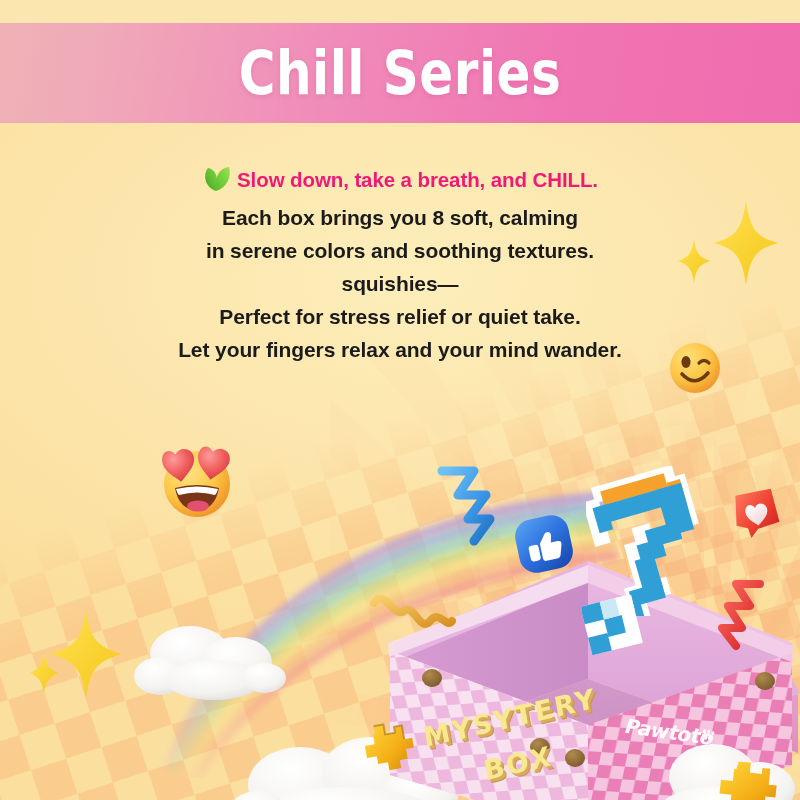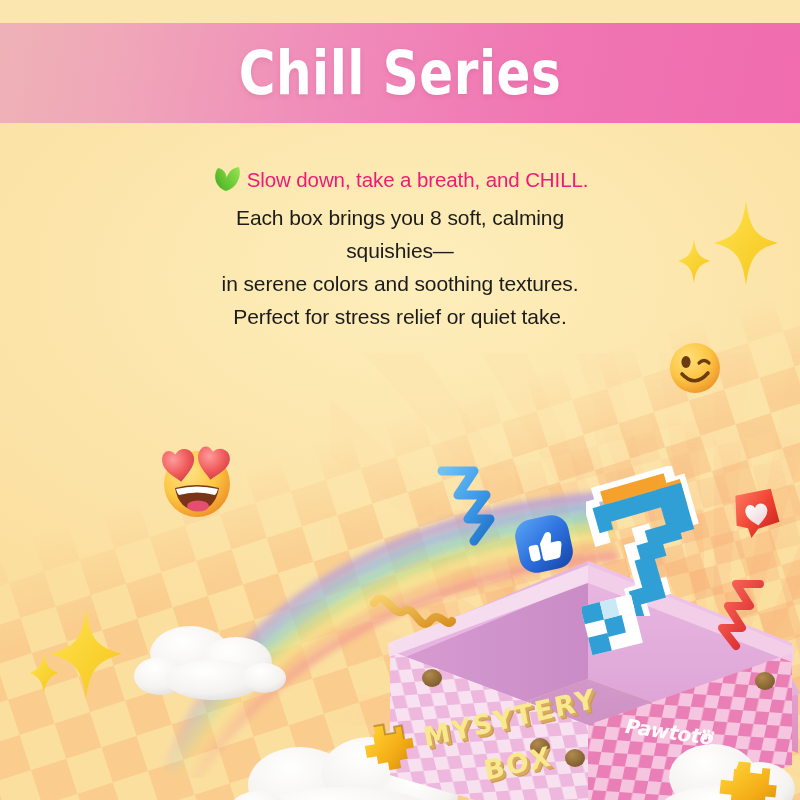--- a/index.html
+++ b/index.html
@@ -79,21 +79,21 @@
   .cloud-lower { left:230px; top:700px; z-index:14; }
   .cloud-right { left:655px; top:710px; z-index:16; }
 
   
   .copy-block {
     position:absolute; left:0; top:140px; width:800px;
     text-align:center; z-index:30;
   }
   .copy-line {
     font-family:"Liberation Sans", sans-serif;
-    font-weight:normal;
+    font-weight:bold;
     font-size:21px;
     color:#1b1b1b;
     line-height:33px;
     letter-spacing:-0.1px;
     white-space:nowrap;
   }
   .copy-line.headline { color:#ef1a77; font-size:20.5px; }
   .leaf-emoji {
     display:inline-block; vertical-align:-5px; margin-right:5px;
   }
@@ -230,23 +230,24 @@
               <stop offset="0%" stop-color="#57bd2a"></stop>
                 <stop offset="100%" stop-color="#9ae354"></stop>
             </linearGradient>
           </defs>
           <path d="M14 25 C2 21 1 8 6 2 C14 3 17 12 14 25Z" fill="url(#lf1)"></path>
           <path d="M14 25 C12 10 18 2 27 1 C30 10 25 22 14 25Z" fill="url(#lf2)"></path>
         </svg>
       </span><span>Slow down, take a breath, and CHILL.</span>
     </div>
     <div class="copy-line">Each box brings you 8 soft, calming</div>
+    <div class="copy-line">in serene colors and soothing textures.</div>
     <div class="copy-line">squishies—</div>
-    <div class="copy-line">in serene colors and soothing textures.</div>
     <div class="copy-line">Perfect for stress relief or quiet take.</div>
+    <div class="copy-line">Let your fingers relax and your mind wander.</div>
   </div>
 
   <svg class="decor sparkle-tr" width="108" height="95" viewBox="0 0 108 95">
     <defs>
       <linearGradient id="spg" x1="0" y1="0" x2="1" y2="1">
         <stop offset="0%" stop-color="#ffe352"></stop>
           <stop offset="100%" stop-color="#f5c518"></stop>
       </linearGradient>
     </defs>
     <path d="M74 2 C78 30 84 38 106 44 C84 50 78 58 74 86 C70 58 64 50 42 44 C64 38 70 30 74 2Z" fill="url(#spg)"></path>

